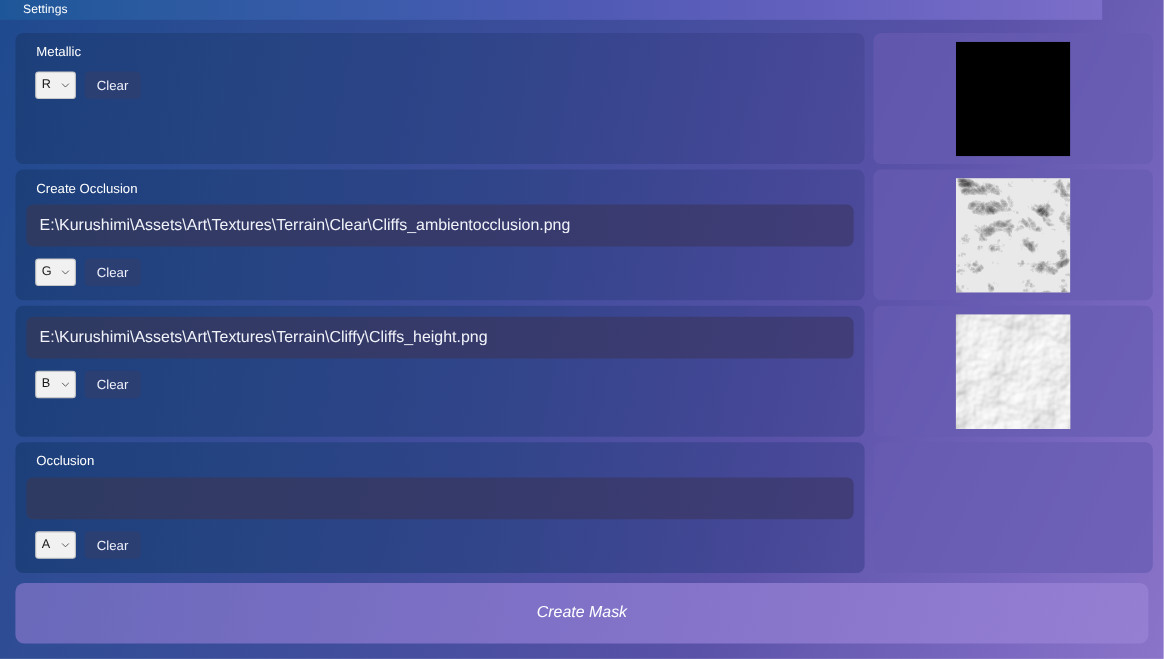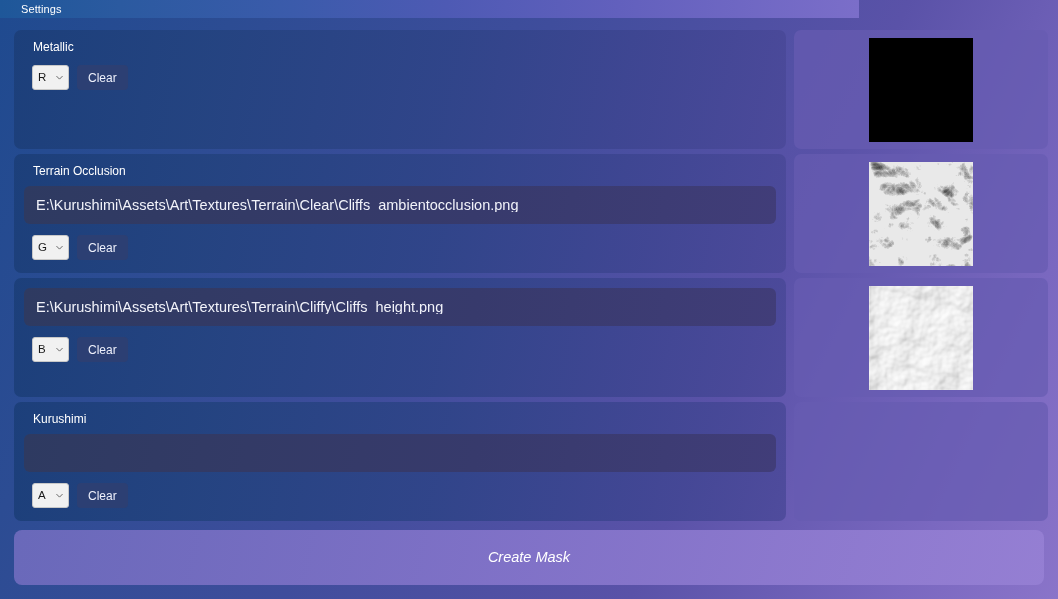--- a/index.html
+++ b/index.html
@@ -21,21 +21,21 @@
         #3f4d9c 42%,
         #5a52a8 68%,
         #7a68c0 88%,
         #8a74c9 100%);
   }
 
   
   .titlebar {
     position: absolute;
     top: 0; left: 0;
-    width: 859px;
+    width: 1002px;
     height: 18px;
     background: linear-gradient(90deg,
         #1e5799 0%,
         #2b5aa0 14%,
         #3b5bab 34%,
         #4e5ab4 52%,
         #6260bd 72%,
         #7b6ec9 100%);
     display: flex;
     align-items: center;
@@ -239,21 +239,21 @@
                 <svg viewBox="0 0 10 10" width="9" height="9">
                     <path d="M1.6 3.4 L5 6.8 L8.4 3.4" fill="none" stroke="#4a4a4a" stroke-width="0.9"></path>
                   </svg>
               </span>
             </div>
             <button class="clear-btn">Clear</button>
           </div>
         </div>
 
         <div class="card">
-          <div class="card-label">Terrain Occlusion</div>
+          <div class="card-label">Create Occlusion</div>
           <div class="path-field">
             <span class="path-text">E:\Kurushimi\Assets\Art\Textures\Terrain\Clear\Cliffs_ambientocclusion.png</span>
           </div>
           <div class="row-controls">
             <div class="channel-select">
               <span class="sel-val">G</span>
               <span class="chev">
                 <svg viewBox="0 0 10 10" width="9" height="9">
                     <path d="M1.6 3.4 L5 6.8 L8.4 3.4" fill="none" stroke="#4a4a4a" stroke-width="0.9"></path>
                   </svg>
@@ -274,21 +274,21 @@
                 <svg viewBox="0 0 10 10" width="9" height="9">
                     <path d="M1.6 3.4 L5 6.8 L8.4 3.4" fill="none" stroke="#4a4a4a" stroke-width="0.9"></path>
                   </svg>
               </span>
             </div>
             <button class="clear-btn">Clear</button>
           </div>
         </div>
 
         <div class="card">
-          <div class="card-label">Kurushimi</div>
+          <div class="card-label">Occlusion</div>
           <div class="path-field">
             <span class="path-text"></span>
           </div>
           <div class="row-controls">
             <div class="channel-select">
               <span class="sel-val">A</span>
               <span class="chev">
                 <svg viewBox="0 0 10 10" width="9" height="9">
                     <path d="M1.6 3.4 L5 6.8 L8.4 3.4" fill="none" stroke="#4a4a4a" stroke-width="0.9"></path>
                   </svg>

